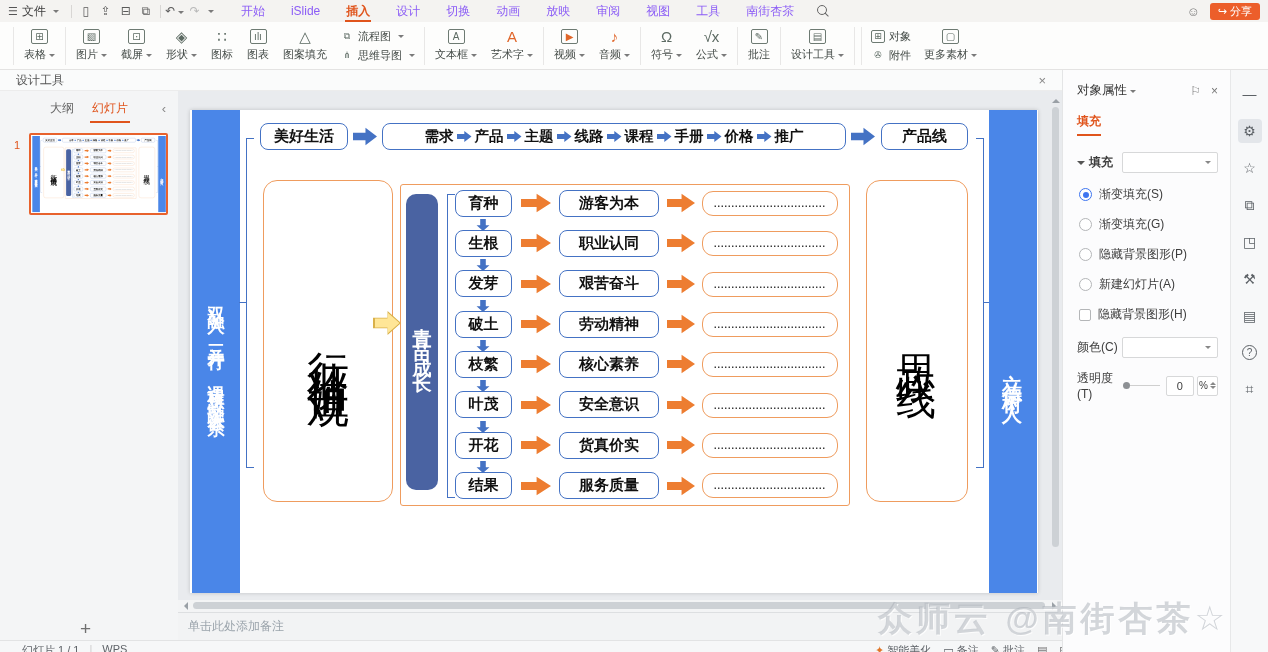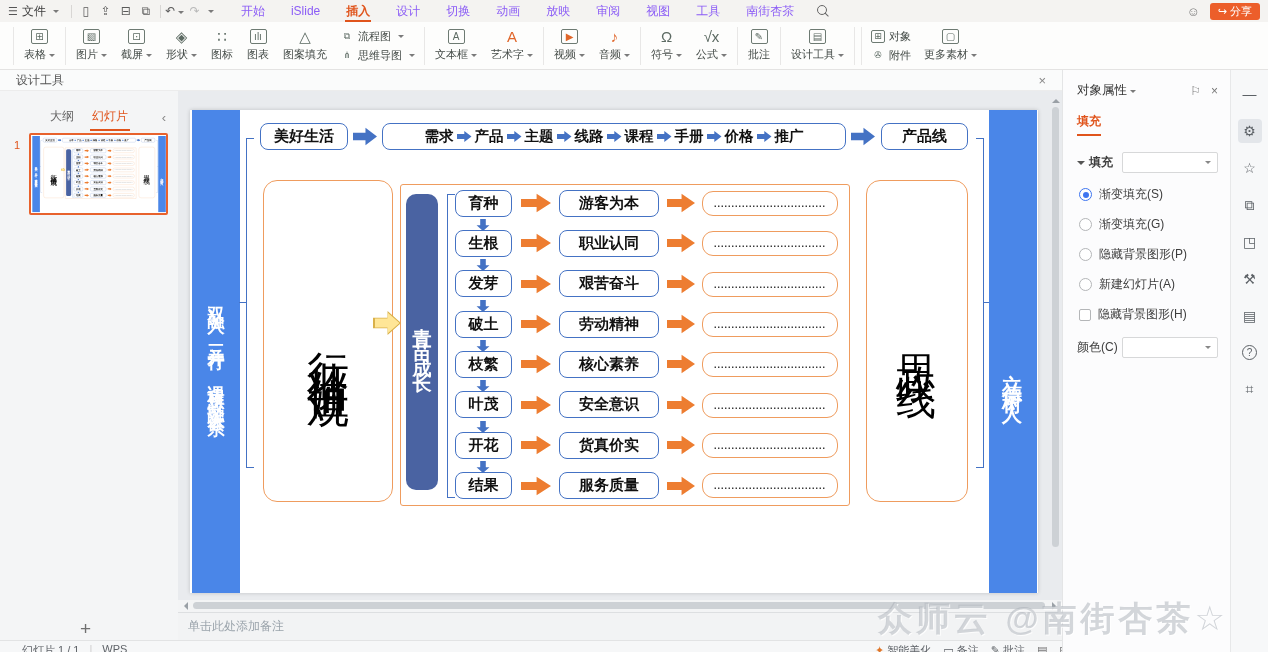--- a/index.html
+++ b/index.html
@@ -54,21 +54,21 @@
   .disg .ic { border-color:#c3c6c4; color:#c3c6c4; }
 
   
   #designbar { position:absolute; left:0; top:70px; width:1062px; height:21px;
     background:#fafbfb; border-bottom:1px solid #ececec; display:flex; align-items:center;
     font-size:12px; color:#555; padding:0 16px; }
   #designbar .close { margin-left:auto; color:#888; font-size:13px; }
 
   
   #sidebar { position:absolute; left:0; top:91px; width:178px; height:549px; background:#f4f5f6; }
-  #sb-tabs { display:flex; align-items:flex-end; justify-content:center; gap:18px;
+  #sb-tabs { display:flex; align-items:center; justify-content:center; gap:18px;
     height:34px; font-size:12px; color:#666; position:relative; }
   .sb-tab.active { color:#e0541c; position:relative; }
   .sb-tab.active::after { content:""; position:absolute; left:-2px; right:-2px; bottom:-6px;
     height:2px; background:#e0541c; }
   #sb-collapse { position:absolute; right:12px; color:#888; font-size:13px; }
   #thumb-row { position:absolute; left:0; top:42px; width:178px; }
   #thumb-num { position:absolute; left:14px; top:6px; font-size:11px; color:#e0541c; }
   #thumb-outer { position:absolute; left:29px; top:0; width:139px; height:82px;
     border:2px solid #e8622d; border-radius:2px; background:#fff; overflow:hidden; }
   #thumb-host { position:relative; width:135px; height:78px; overflow:hidden; }
@@ -811,20 +811,35 @@
     <span>新建幻灯片(A)</span>
   </div>
   <div class="radio-row">
     <span class="chk"></span>
     <span>隐藏背景图形(H)</span>
   </div>
   <div class="p-row" style="margin-top:14px;">
     <span>颜色(C)</span>
     <span class="combo"></span>
   </div>
+  <div class="p-row" style="margin-top:12px;">
+    <span>透明度(T)</span>
+    <span class="slider">
+      <span class="knob"></span>
+      <span class="line"></span>
+    </span>
+    <span class="numbox">0</span>
+    <span class="pctbox">
+      <span>%</span>
+      <span class="spin">
+          <i class="u"></i>
+          <i class="d"></i>
+        </span>
+    </span>
+  </div>
 </div>
 
 <div id="rightstrip">
   <span class="strip-ic">—</span>
   <span class="strip-ic active">⚙</span>
   <span class="strip-ic">☆</span>
   <span class="strip-ic">⧉</span>
   <span class="strip-ic">◳</span>
   <span class="strip-ic">⚒</span>
   <span class="strip-ic">▤</span>

